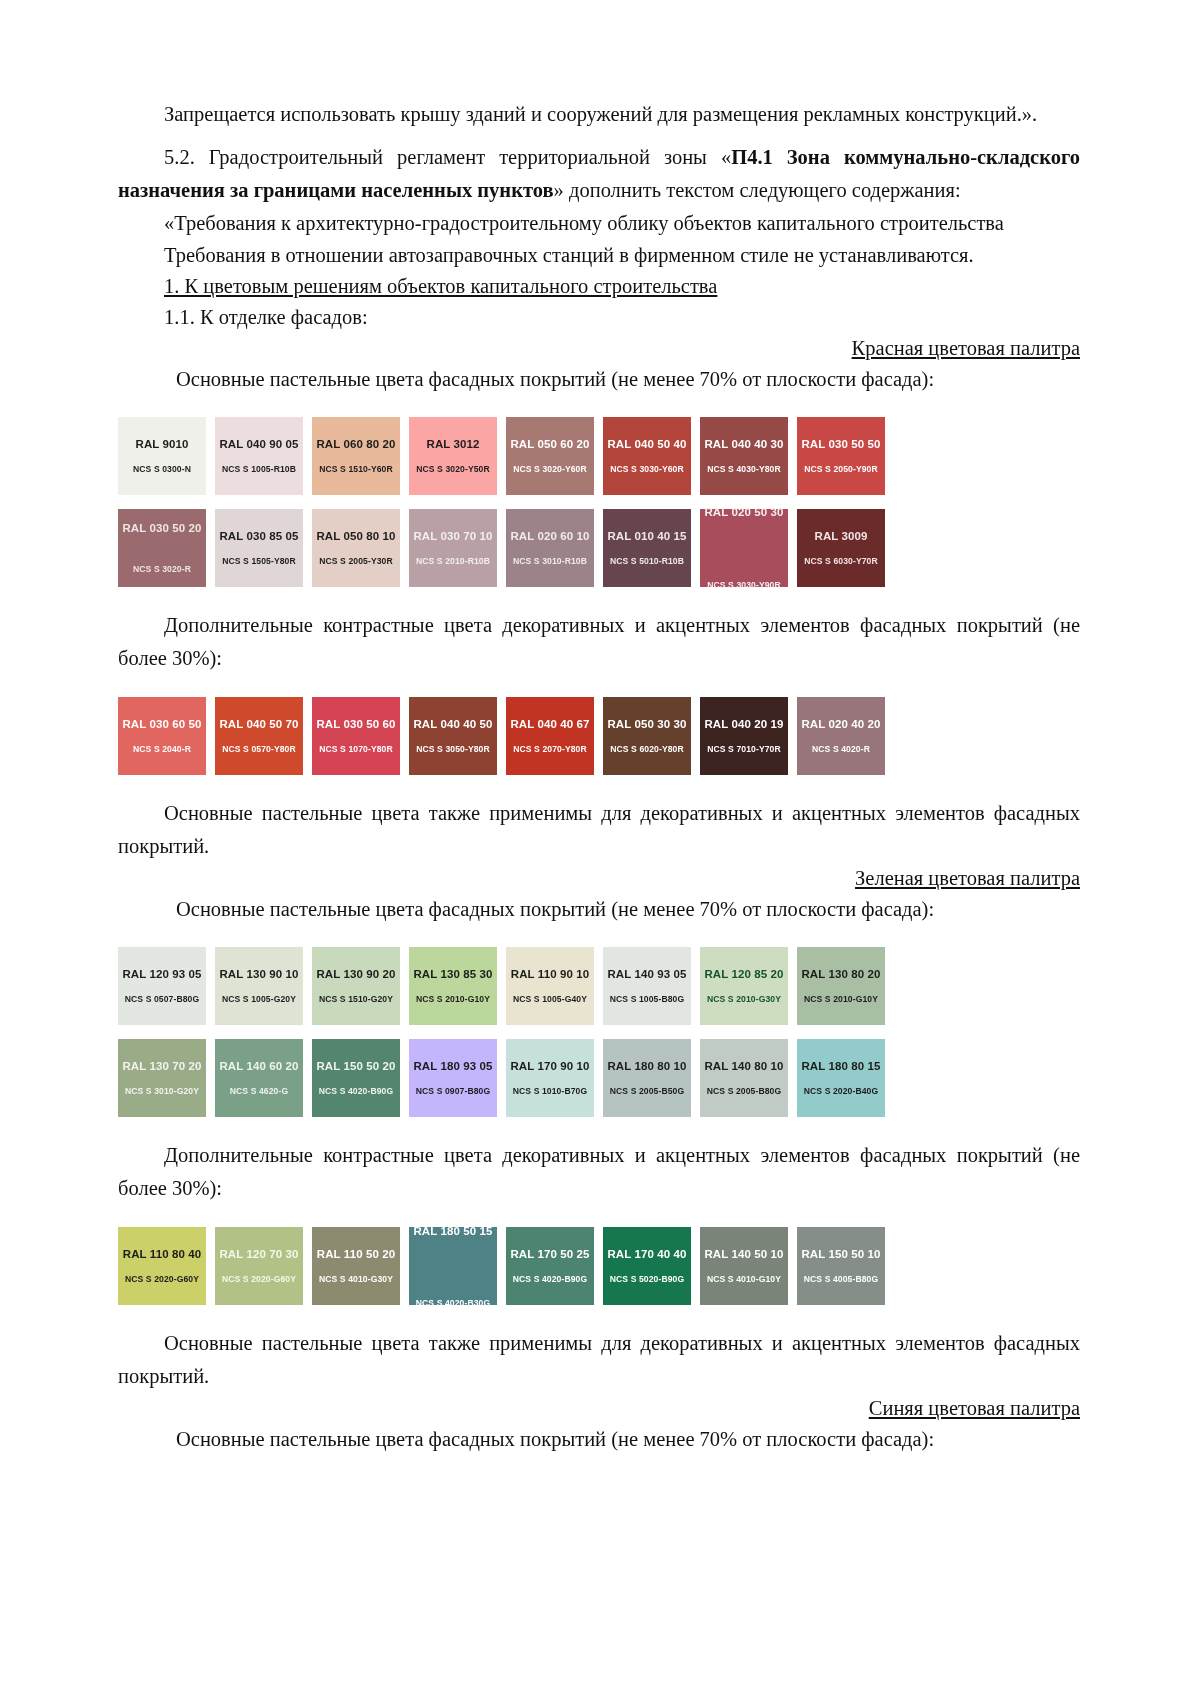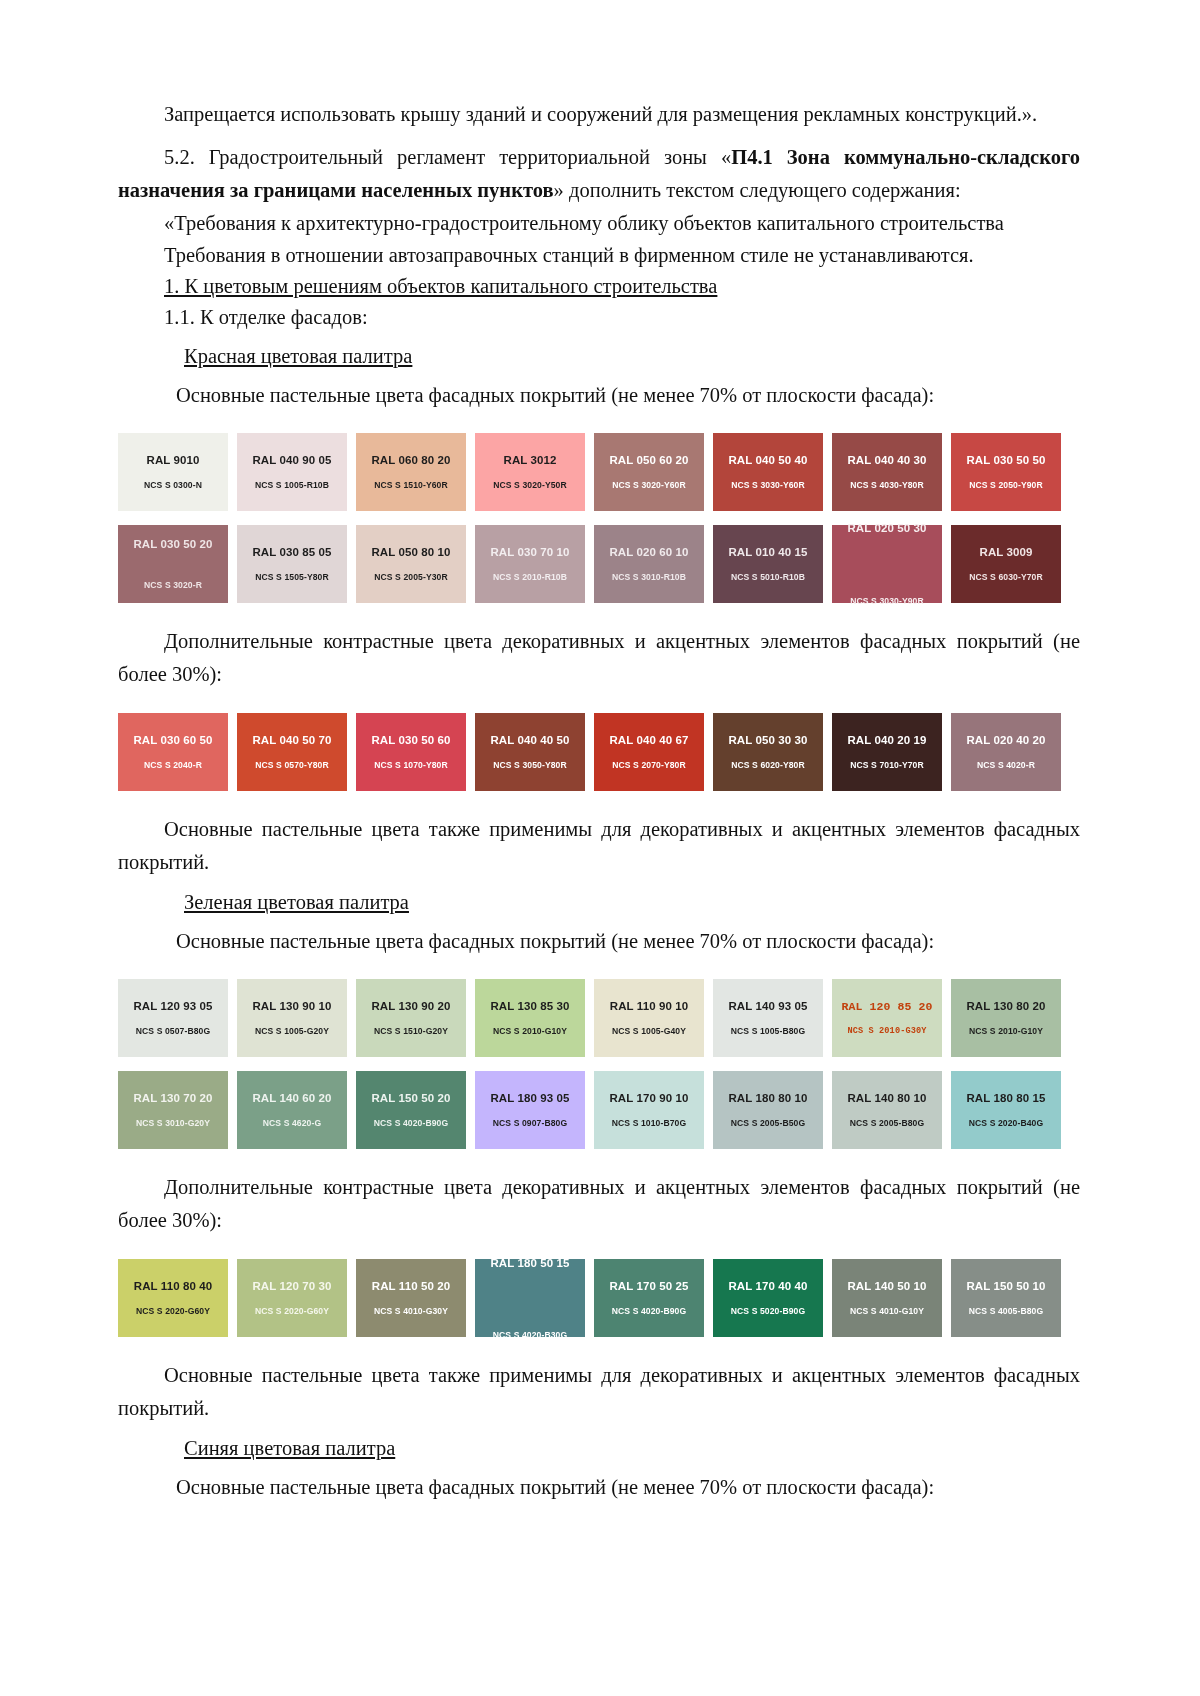--- a/index.html
+++ b/index.html
@@ -51,37 +51,37 @@
     text-align: left;
   }
   p.sub2 {
     margin: 0;
     font-size: 20.5px;
     line-height: 31px;
     text-indent: 58px;
     text-align: left;
   }
   p.head-underline {
-    margin: 8px;
+    margin: 0;
     font-size: 20.5px;
     line-height: 31px;
     text-indent: 58px;
-    text-align: left;
+    text-align: right;
   }
   p.head-underline span.u { text-decoration: underline; }
 
   
   .swatch-row {
     display: flex;
     gap: 9px;
     margin: 0;
     width: 962px;
   }
   .swatch {
-    width: 110px;
+    width: 88px;
     height: 78px;
     box-sizing: border-box;
     display: flex;
     flex-direction: column;
     align-items: center;
     justify-content: center;
     font-family: "Liberation Sans", "DejaVu Sans", sans-serif;
     position: relative;
   }
   .swatch .ral {
@@ -267,21 +267,21 @@
           <div class="ncs">NCS S 2010-G10Y</div>
         </div>
         <div class="swatch" style="background: rgb(232, 228, 207); color: rgb(29, 29, 29);">
           <div class="ral">RAL 110 90 10</div>
           <div class="ncs">NCS S 1005-G40Y</div>
         </div>
         <div class="swatch" style="background: rgb(226, 230, 227); color: rgb(29, 29, 29);">
           <div class="ral">RAL 140 93 05</div>
           <div class="ncs">NCS S 1005-B80G</div>
         </div>
-        <div class="swatch" style="background: rgb(206, 220, 192); color: #c2410c; font-family: Liberation Mono, monospace;">
+        <div class="swatch" style="background: rgb(206, 220, 192); color: #14532d;">
           <div class="ral">RAL 120 85 20</div>
           <div class="ncs">NCS S 2010-G30Y</div>
         </div>
         <div class="swatch" style="background: rgb(168, 191, 163); color: rgb(29, 29, 29);">
           <div class="ral">RAL 130 80 20</div>
           <div class="ncs">NCS S 2010-G10Y</div>
         </div>
       </div>
     <div class="gap-after-row"></div>
     <div class="swatch-row">

